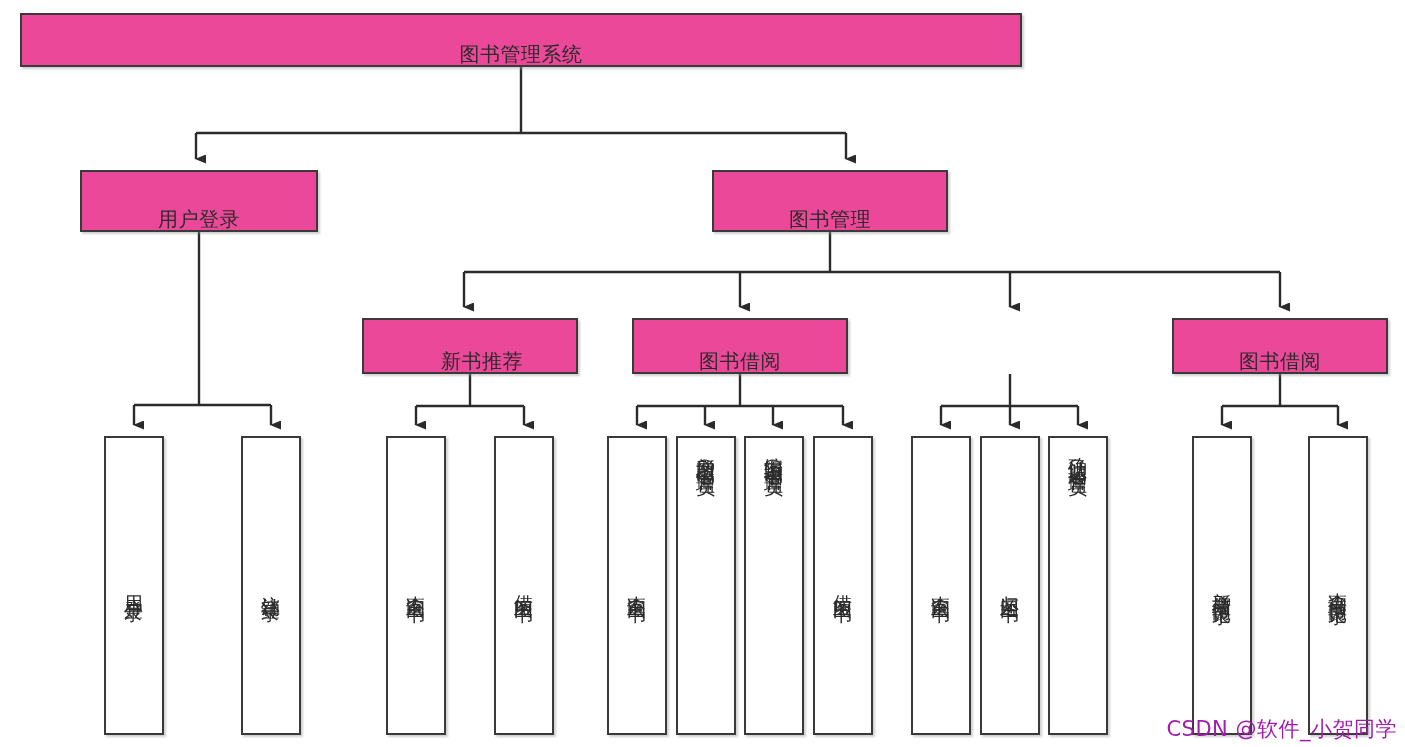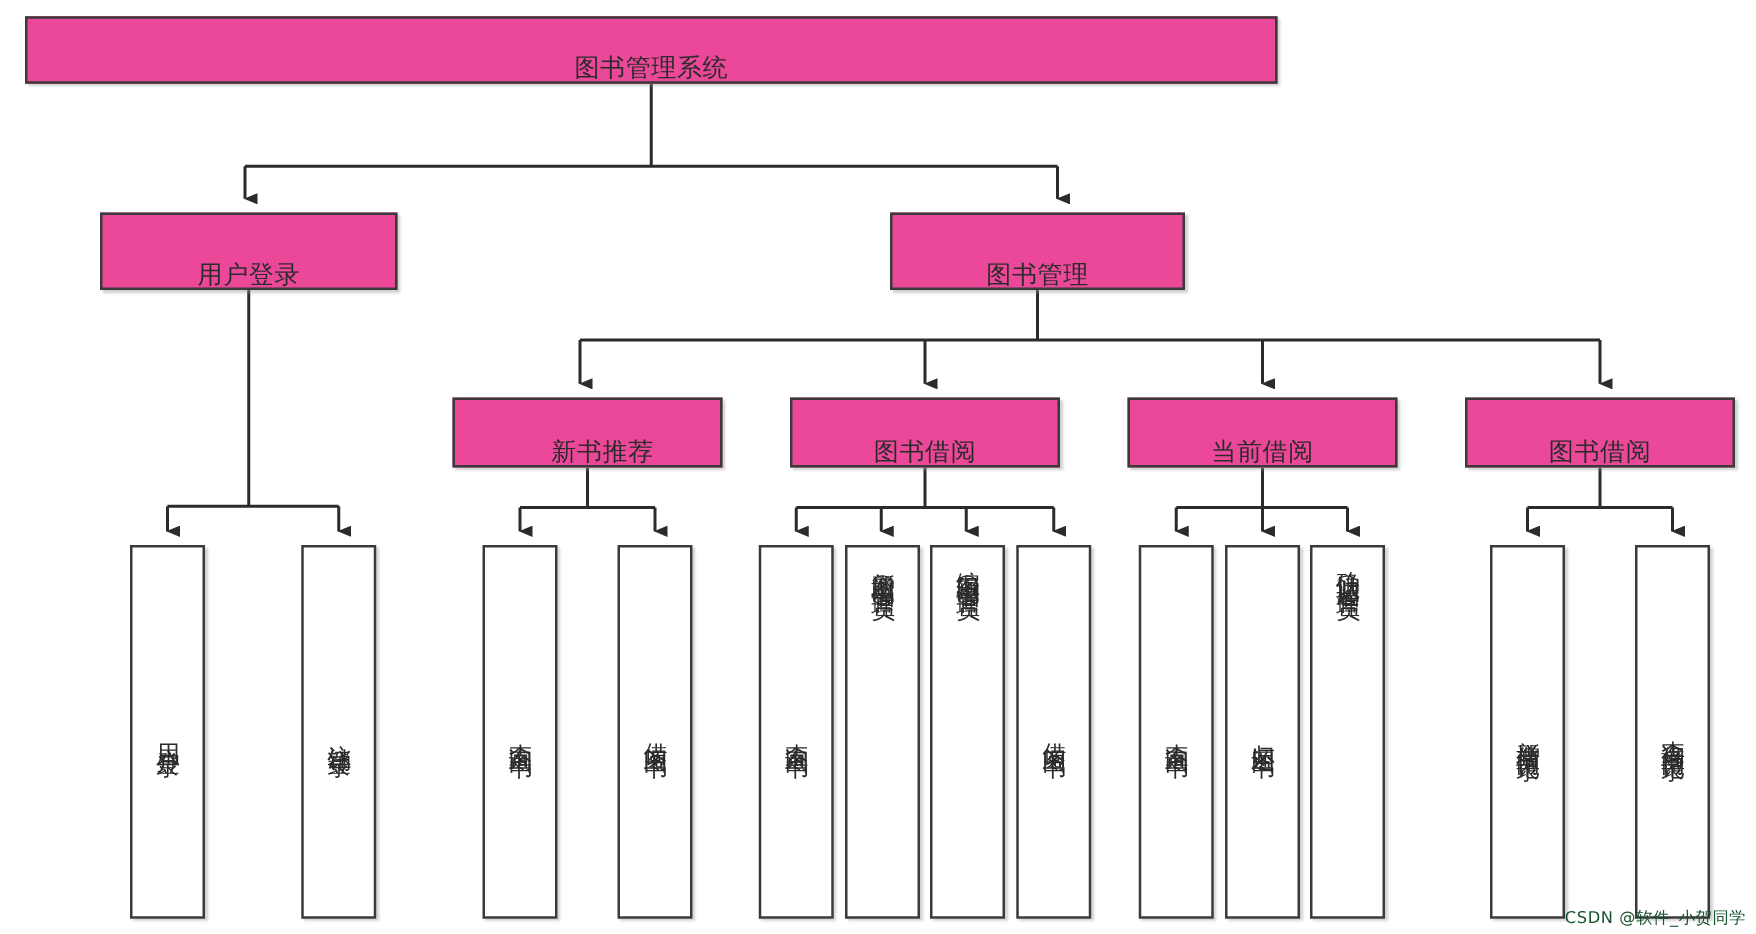--- a/index.html
+++ b/index.html
@@ -60,22 +60,22 @@
     writing-mode: vertical-rl;
     text-orientation: upright;
     letter-spacing: 3px;
     line-height: 1;
     white-space: nowrap;
   }
   .watermark {
     position: absolute;
     right: 8px;
     bottom: 4px;
-    font-size: 13px;
-    color: #14532d;
+    font-size: 21px;
+    color: #a21caf;
     letter-spacing: 0.5px;
     white-space: nowrap;
     pointer-events: none;
   }
 </style>
 </head>
 <body>
 
 <div id="canvas">
 
@@ -142,23 +142,20 @@
   </div>
 
   <div class="node-box" style="left:362px; top:318px; width:216px; height:56px;padding-left:24px;">
     <span class="node-label-h">新书推荐</span>
   </div>
 
   <div class="node-box" style="left:632px; top:318px; width:216px; height:56px;">
     <span class="node-label-h">图书借阅</span>
   </div>
 
-  <div class="node-box" style="left:902px; top:318px; width:216px; height:56px;">
-    <span class="node-label-h">当前借阅</span>
-  </div>
 
   <div class="node-box" style="left:1172px; top:318px; width:216px; height:56px;">
     <span class="node-label-h">图书借阅</span>
   </div>
 
   <div class="leaf-box center-v" style="left:104px; top:436px; width:60px; height:299px;">
     <span class="node-label-v">用户登录</span>
   </div>
   <div class="leaf-box center-v" style="left:241px; top:436px; width:60px; height:299px;">
     <span class="node-label-v">注销登录</span>

